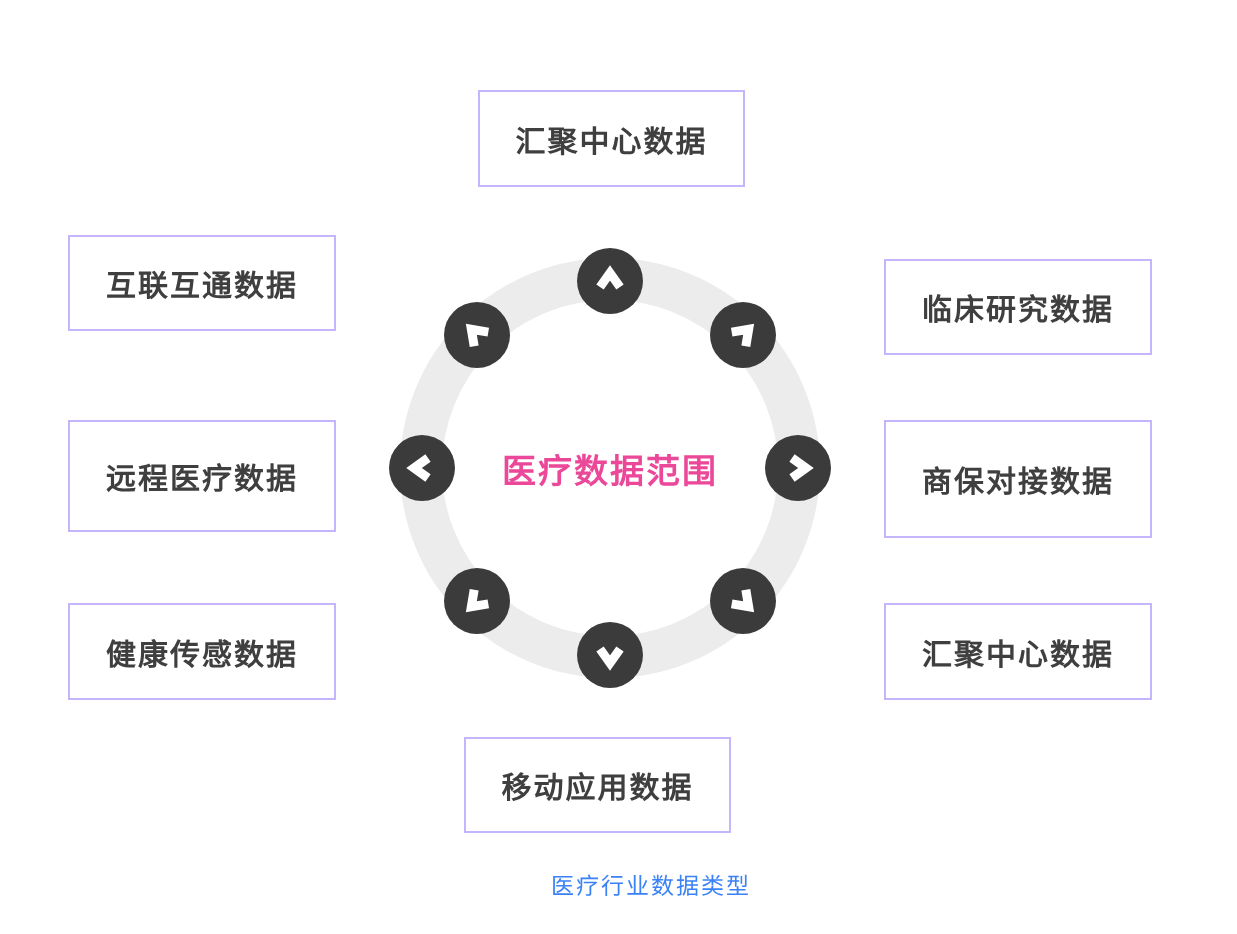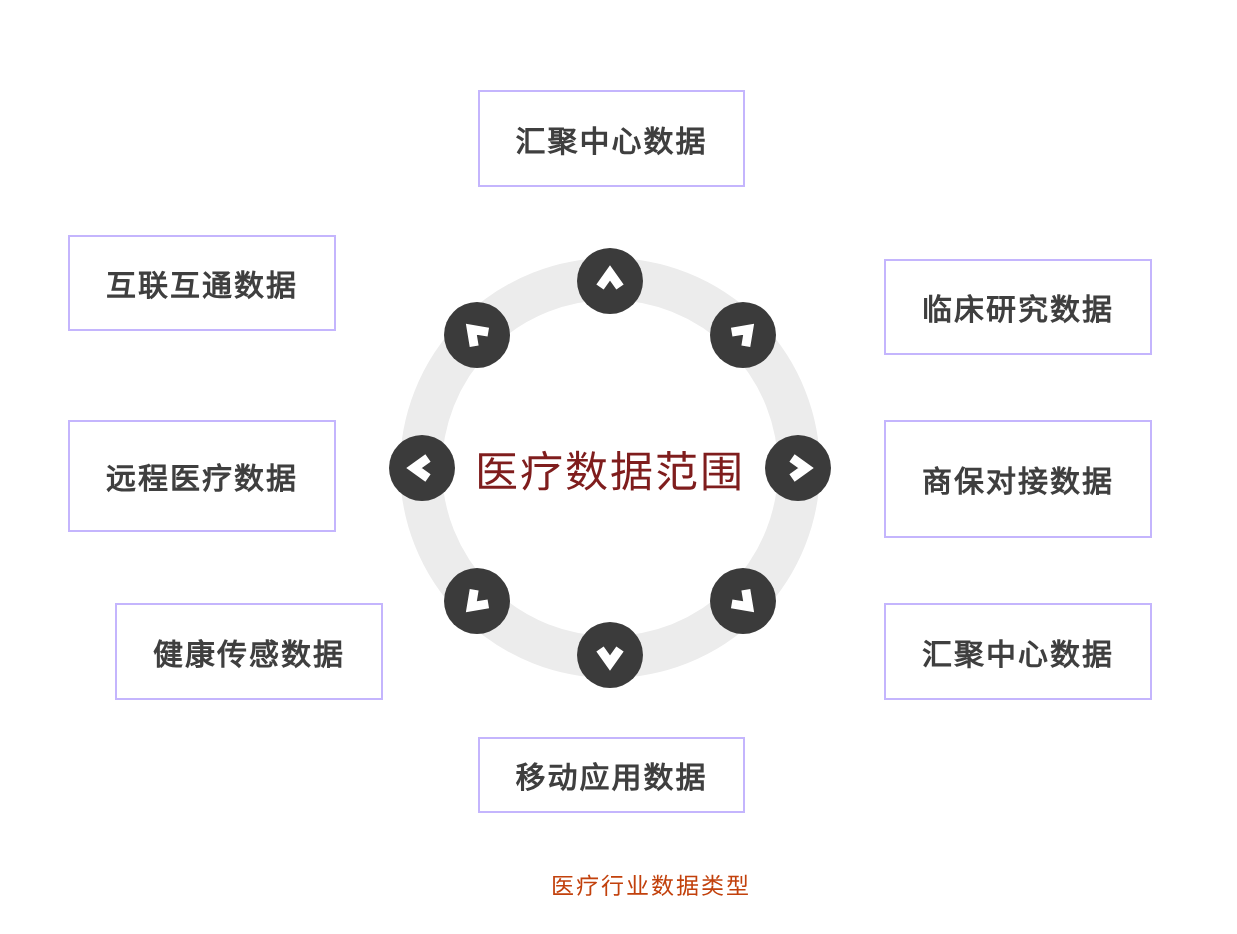--- a/index.html
+++ b/index.html
@@ -16,41 +16,41 @@
     box-sizing:border-box;
     background:#ffffff;
     border:2px solid #c4b5fd;
     display:flex;align-items:center;justify-content:center;
     font-size:30px;font-weight:700;color:#3f3f3f;
     letter-spacing:2px;white-space:nowrap;
   }
   .pos-top         {left:478px;top:90px; width:267px;height:97px;}
   .pos-left-top    {left:68px; top:235px;width:268px;height:96px;}
   .pos-left-middle {left:68px; top:420px;width:268px;height:112px;}
-  .pos-left-bottom {left:68px; top:603px;width:268px;height:97px;margin-left:47px;}
+  .pos-left-bottom {left:68px; top:603px;width:268px;height:97px;}
   .pos-right-top   {left:884px;top:235px;width:268px;height:96px;margin-top:24px;}
   .pos-right-middle{left:884px;top:420px;width:268px;height:118px;}
   .pos-right-bottom{left:884px;top:603px;width:268px;height:97px;}
-  .pos-bottom      {left:478px;top:737px;width:267px;height:76px;}
+  .pos-bottom      {left:464px;top:737px;width:267px;height:96px;}
 
   
   .ring{
     position:absolute;
     left:400px;top:258px;
     width:420px;height:420px;
     box-sizing:border-box;
     border:42px solid #ececec;
     border-radius:50%;
   }
   .center-title{
     position:absolute;
     left:400px;top:437px;
     width:420px;height:62px;
     display:flex;align-items:center;justify-content:center;
-    font-size:43px;font-weight:400;color:#7f1d1d;
+    font-size:34px;font-weight:700;color:#ec4899;
     letter-spacing:2px;white-space:nowrap;
   }
 
   
   .badge{
     position:absolute;
     width:66px;height:66px;
     border-radius:50%;
     background:#3b3b3b;
     display:flex;align-items:center;justify-content:center;
@@ -72,21 +72,21 @@
   .rot-225 svg{transform:rotate(225deg);}
   .rot-270 svg{transform:rotate(270deg);}
   .rot-315 svg{transform:rotate(315deg);}
 
   
   .caption{
     position:absolute;
     left:398px;top:868px;
     width:506px;height:32px;
     display:flex;align-items:center;justify-content:center;
-    font-size:23px;font-weight:400;color:#c2410c;
+    font-size:23px;font-weight:400;color:#3b82f6;
     letter-spacing:2px;white-space:nowrap;
   }
 </style>
 </head>
 <body>
 
 <div class="stage">
 
   <div class="node-box pos-top">
     <span>汇聚中心数据</span>

